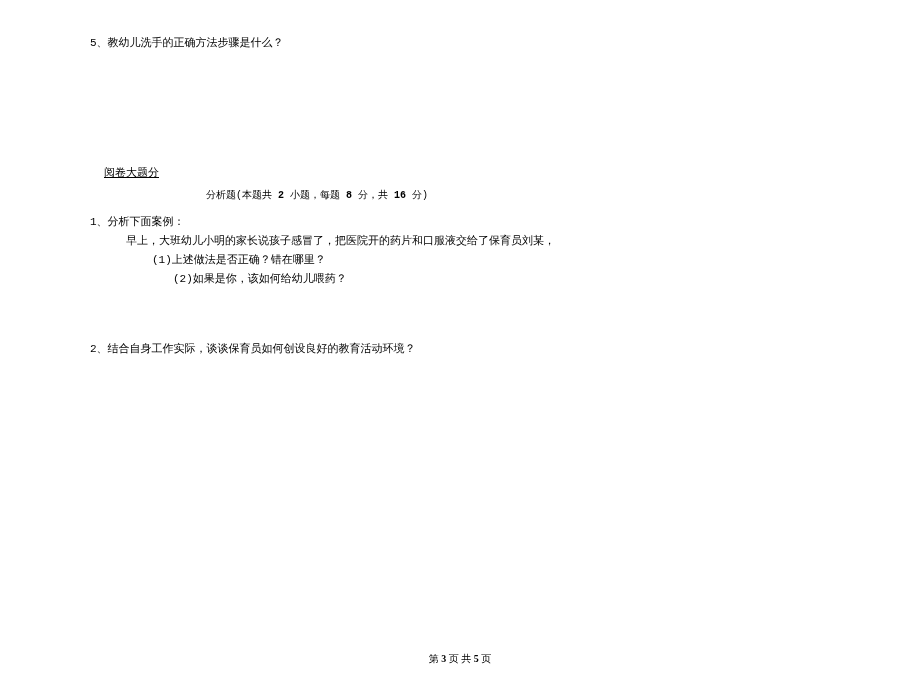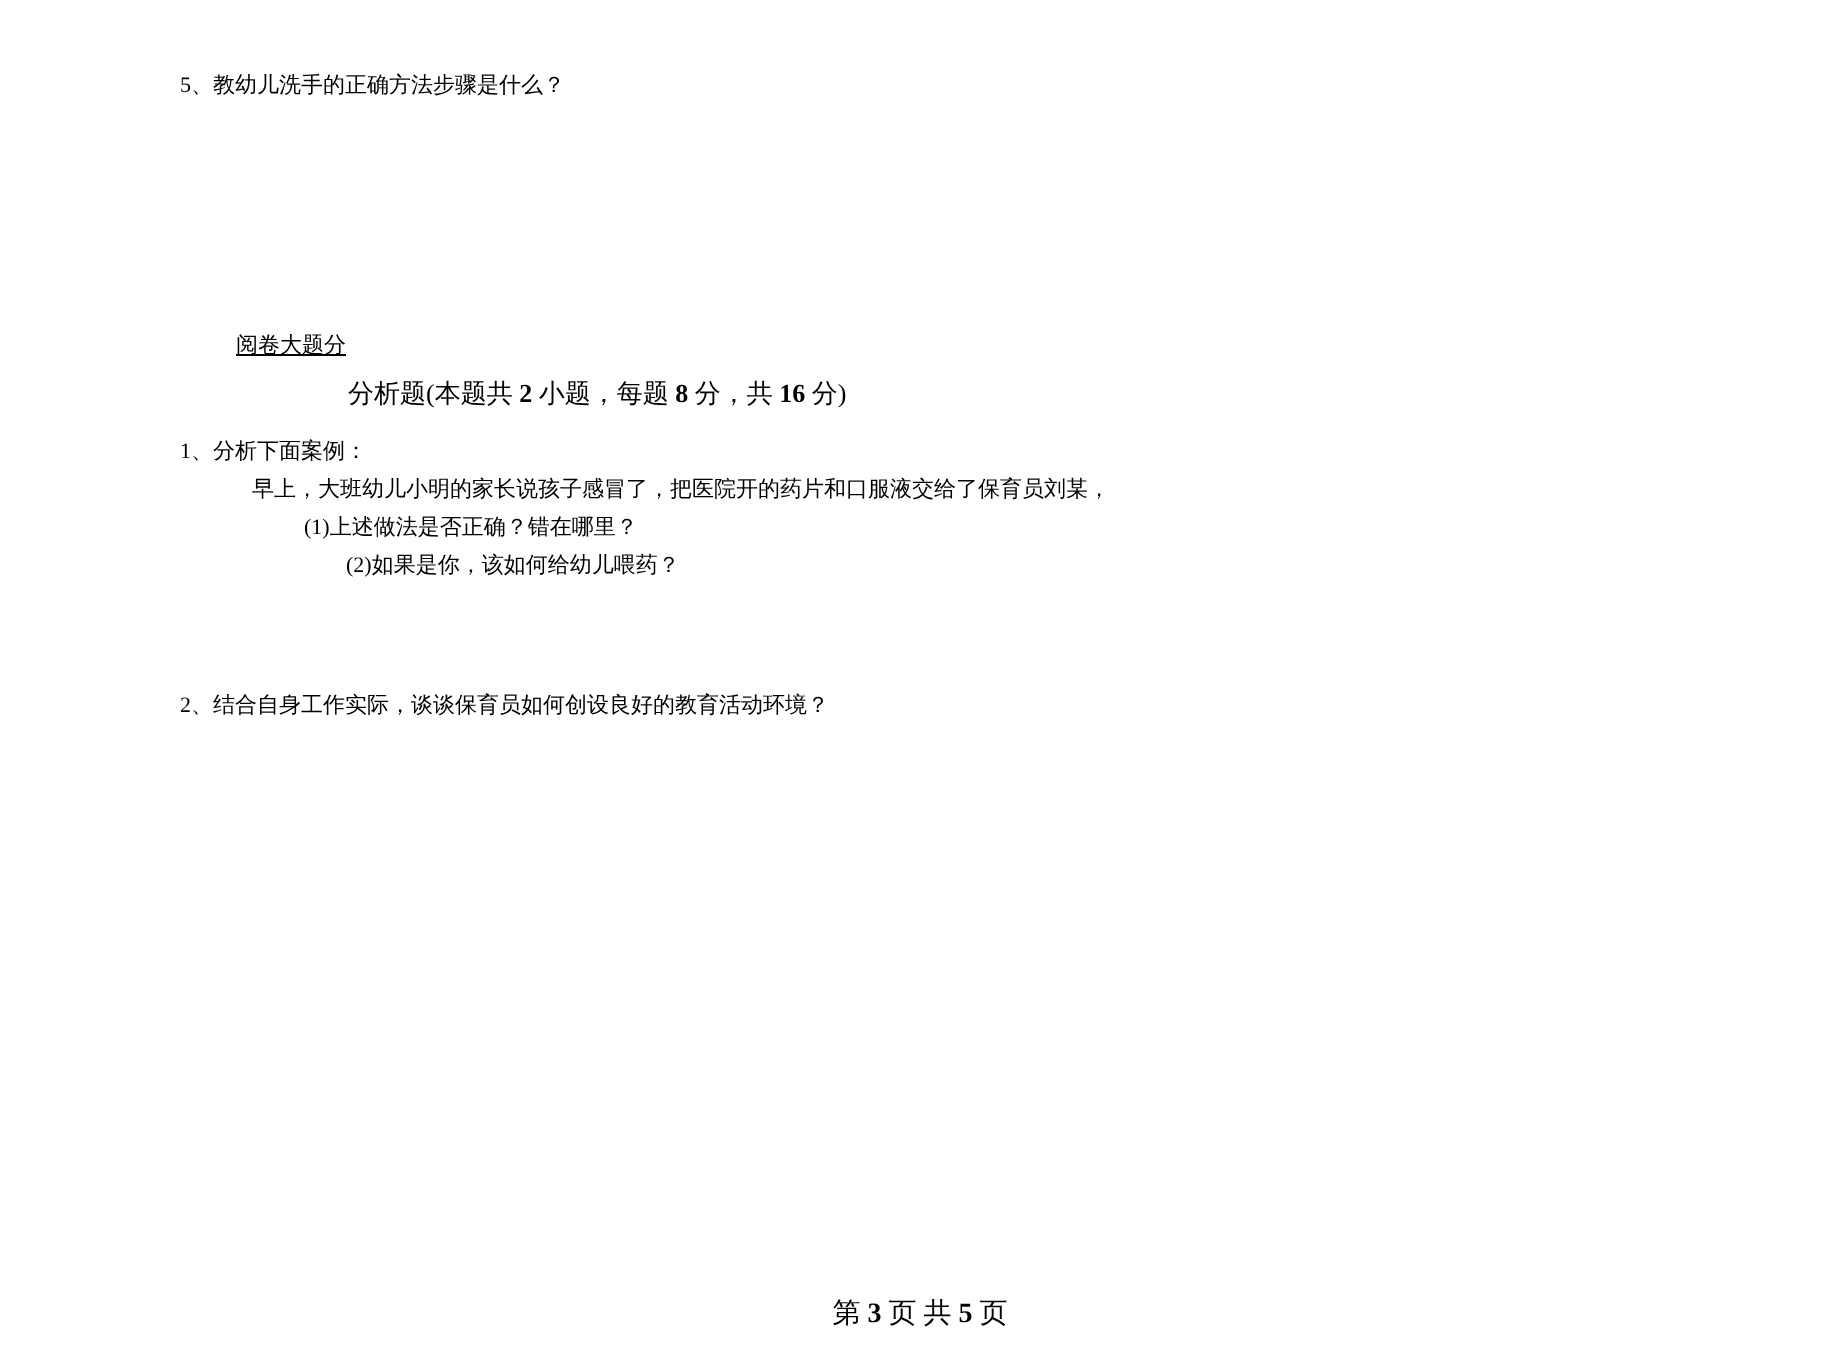--- a/index.html
+++ b/index.html
@@ -11,38 +11,39 @@
       background: #ffffff;
       font-family: "SimSun", "宋体", serif;
       font-size: 11px;
       color: #000000;
       width: 920px;
       height: 686px;
       position: relative;
     }
     .page {
       padding: 35px 90px 0 90px;
+      font-family: Liberation Mono, monospace;
     }
     .question-5 {
       margin-bottom: 115px;
     }
     .section-header {
       margin-bottom: 12px;
     }
     .section-label {
       text-decoration: underline;
       font-size: 11px;
       display: inline-block;
-      margin-left: 28px;
+      margin-left: 14px;
     }
     .section-title {
       text-align: left;
-      font-size: 13px;
+      font-size: 10px;
       margin-top: 8px;
-      margin-left: 84px;
+      margin-left: 116px;
       margin-bottom: 10px;
     }
     .bold-num {
       font-weight: bold;
     }
     .q1-block {
       margin-bottom: 55px;
     }
     .q1-line1 {
       margin-bottom: 4px;
@@ -64,21 +65,21 @@
       margin-bottom: 4px;
     }
     .q2-block {
       margin-bottom: 4px;
     }
     .footer {
       position: absolute;
       bottom: 20px;
       width: 100%;
       text-align: center;
-      font-size: 14px;
+      font-size: 10px;
     }
   </style>
 </head>
 <body>
 
 <div class="page">
 
   <div class="question-5">
     <span>5、教幼儿洗手的正确方法步骤是什么？</span>
   </div>

